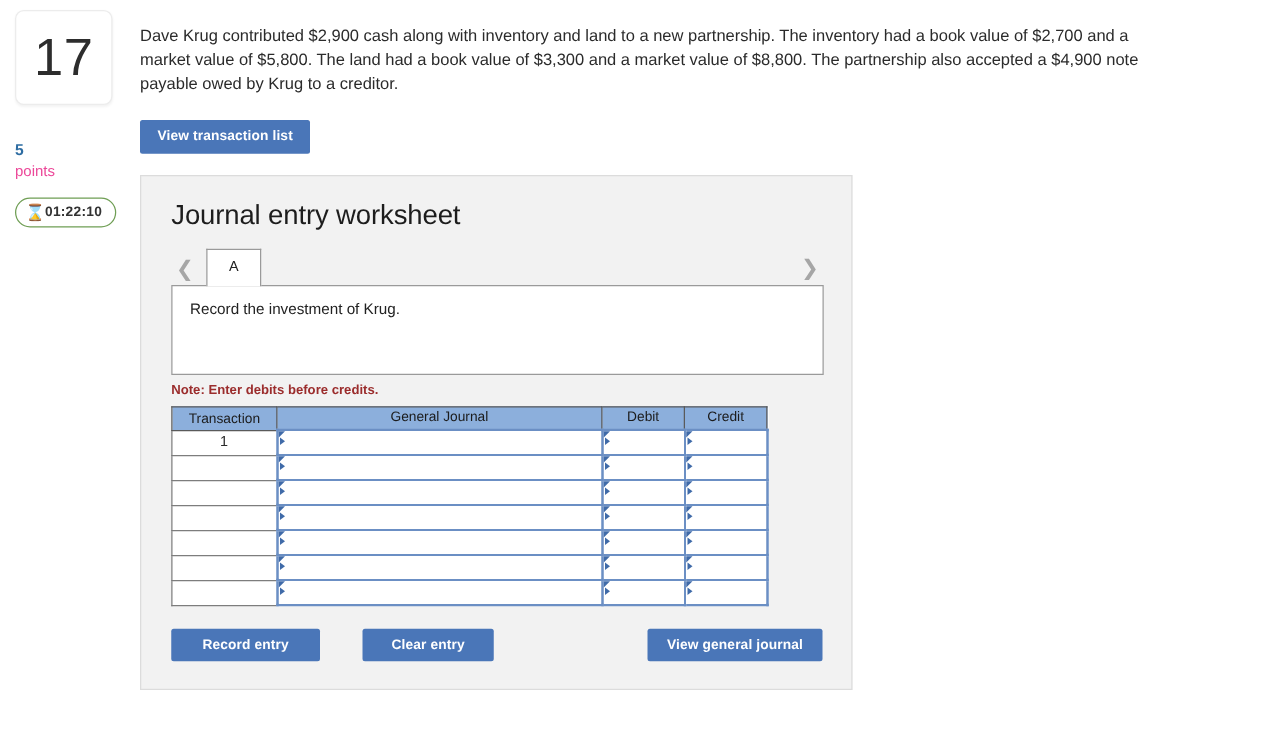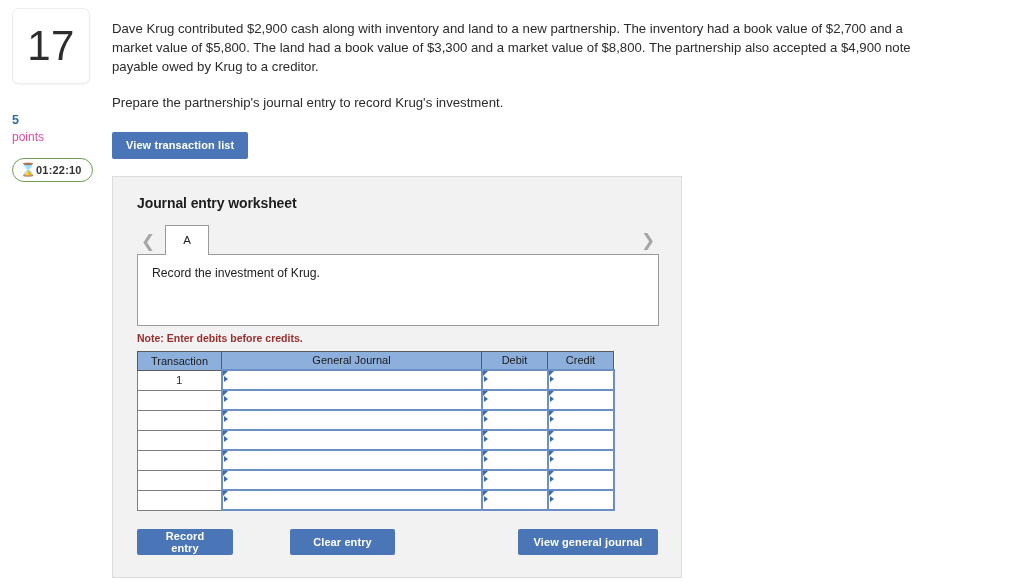--- a/index.html
+++ b/index.html
@@ -127,22 +127,22 @@
   
   .panel {
     margin-top: 17px;
     width: 570px;
     background: #f2f2f2;
     border: 1px solid #dcdcdc;
     padding: 18px 22px 22px 24px;
   }
   .panel-title {
     margin: 0 0 0 0;
-    font-size: 14px;
-    font-weight: 700;
+    font-size: 22px;
+    font-weight: 400;
     color: #1d1d1d;
     letter-spacing: -.1px;
   }
 
   
   .tabstrip {
     position: relative;
     margin-top: 14px;
     height: 30px;
     display: flex;
@@ -265,21 +265,21 @@
     margin-top: 18px;
     width: 476px;
     position: relative;
     height: 26px;
   }
   .panel-actions .btn {
     position: absolute;
     height: 26px;
     top: 0;
   }
-  .btn-record { left: 0;   width: 96px; }
+  .btn-record { left: 0;   width: 119px; }
   .btn-clear  { left: 153px; width: 105px; }
   .btn-viewgj { left: 381px; width: 140px; }
 </style>
 </head>
 <body>
 
 <div class="page">
 
   <div class="rail">
 
@@ -295,21 +295,20 @@
     <div class="timer-pill">
       <span class="hourglass">⌛</span>
       <span class="timer-text">01:22:10</span>
     </div>
 
   </div>
 
   <div class="content">
 
     <p class="q-text">Dave Krug contributed $2,900 cash along with inventory and land to a new partnership. The inventory had a book value of $2,700 and a market value of $5,800. The land had a book value of $3,300 and a market value of $8,800. The partnership also accepted a $4,900 note payable owed by Krug to a creditor.</p>
-    <p class="q-text second">Prepare the partnership's journal entry to record Krug's investment.</p>
 
     <button class="btn btn-view-transactions">View transaction list</button>
 
     
     <div class="panel">
 
       <h2 class="panel-title">Journal entry worksheet</h2>
 
       <div class="tabstrip">
         <span class="chev chev-left">❮</span>

